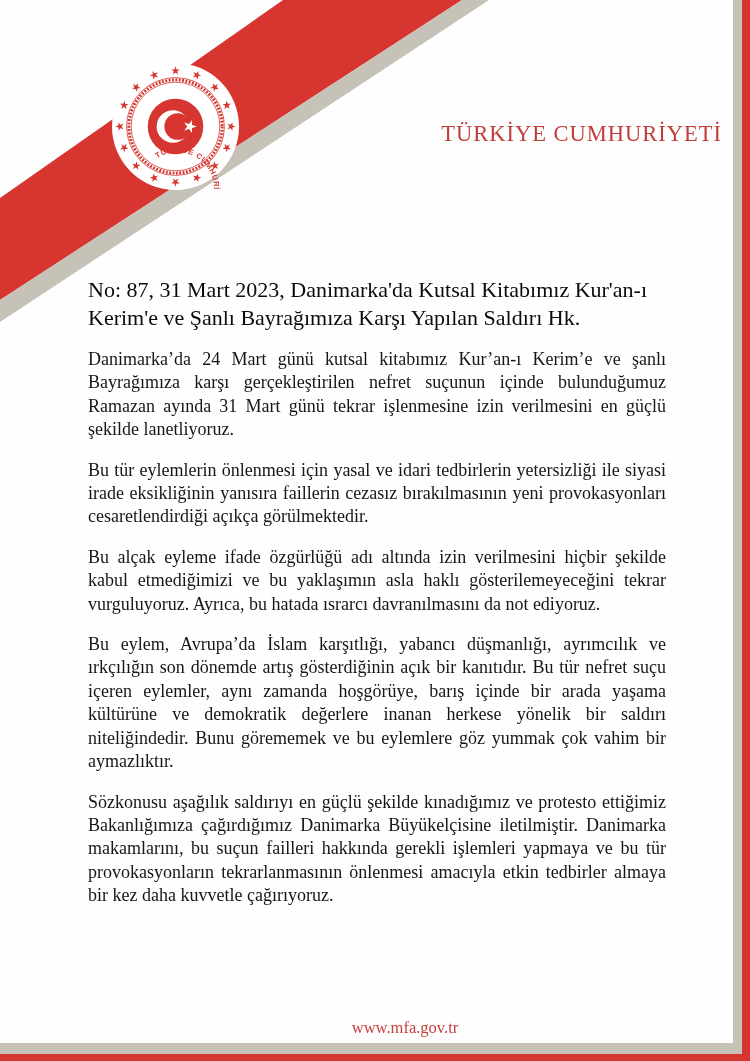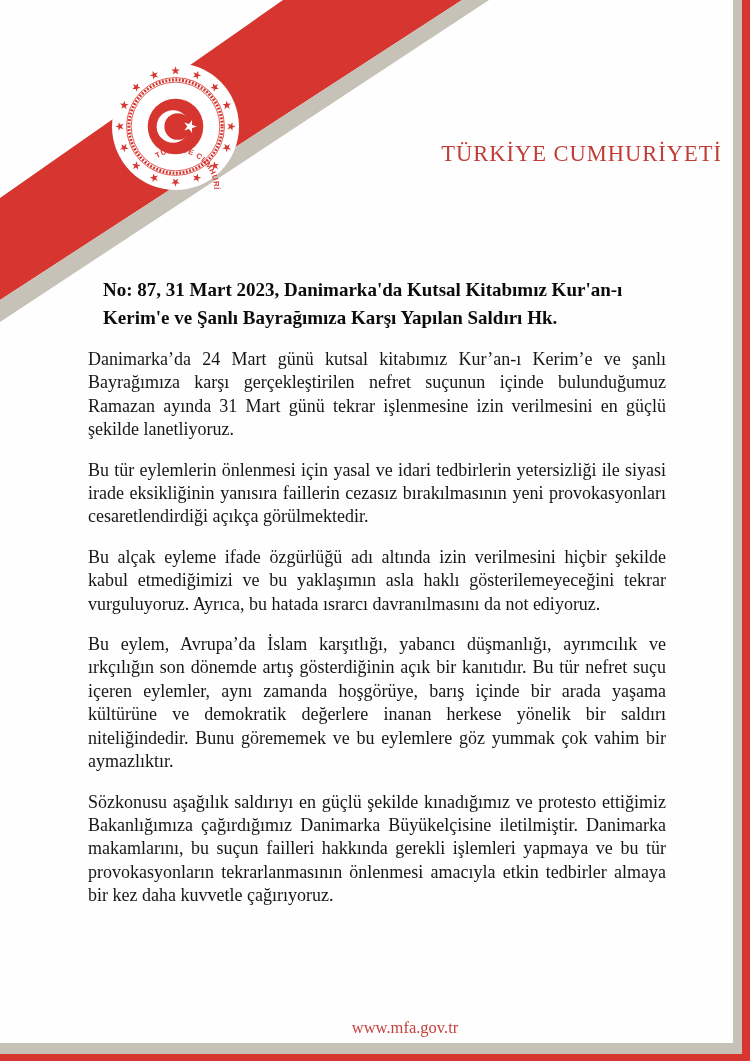--- a/index.html
+++ b/index.html
@@ -16,31 +16,30 @@
   
   .emblem-svg{position:absolute;left:111px;top:62px;width:129px;height:129px;display:block;}
   
   .ministry-name{
     position:absolute;top:118px;right:28px;
     text-align:center;
     color:#c23c37;
     font-size:22.5px;line-height:31px;
     letter-spacing:1px;
     font-family:"Liberation Serif", serif;
-    margin-top:20px;
   }
   
   .doc{
     position:absolute;left:88px;top:276px;width:578px;
     color:#161616;
   }
   .doc .subject{
-    font-weight:bold;
-    font-size:19px;line-height:28px;
-    margin:0 0 14px 15px;
+    font-weight:normal;
+    font-size:22px;line-height:28px;
+    margin:0 0 14px 0;
     text-align:left;
     color:#0b0b0b;
   }
   .doc p.body-par{
     font-size:18px;line-height:23.4px;
     margin:16px 0 17px 0;
     text-align:justify;
   }
   
   .footer-url{

